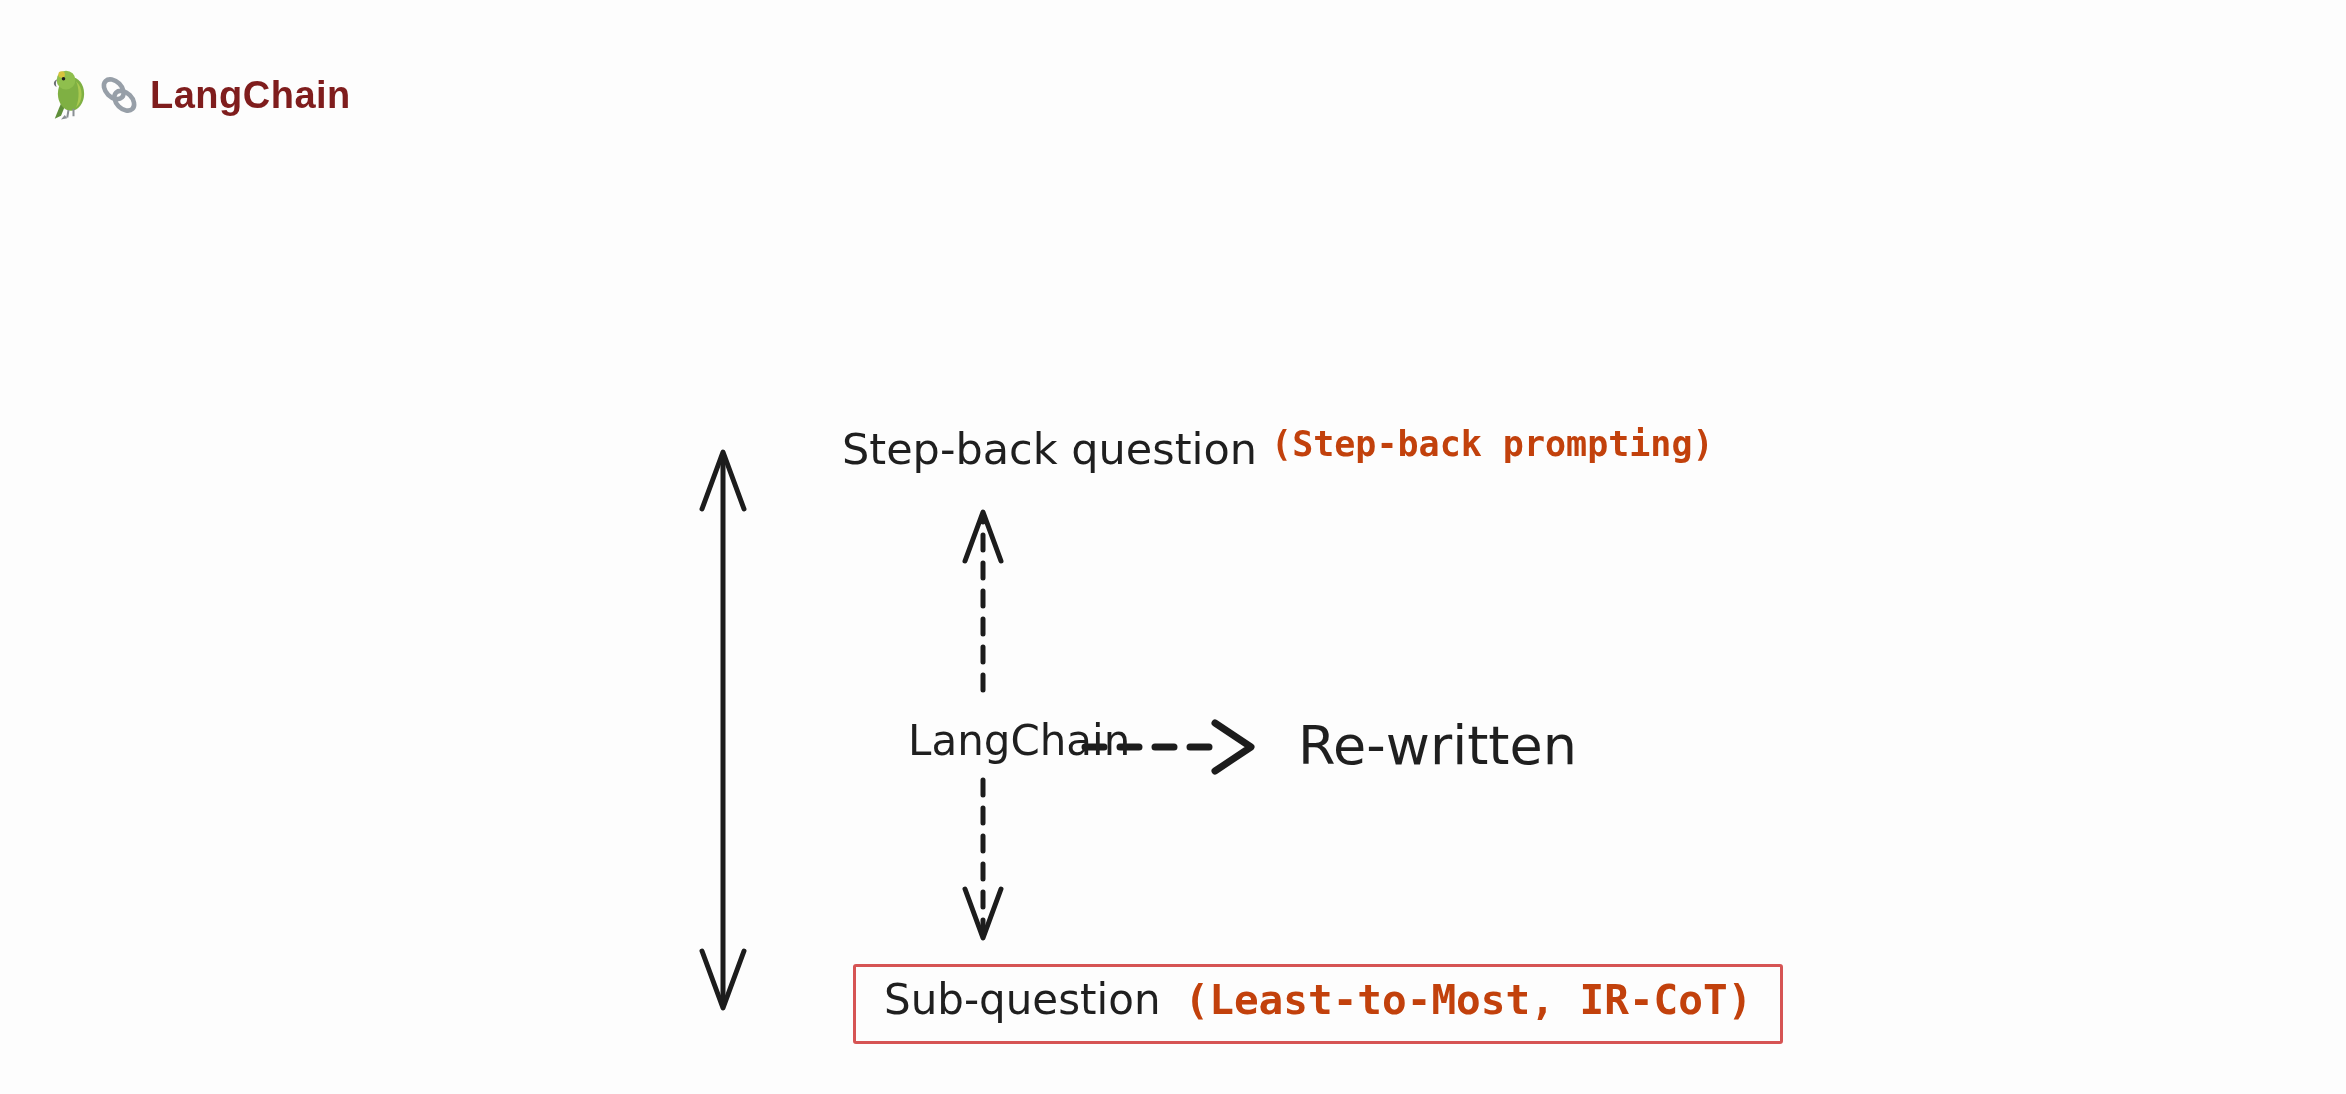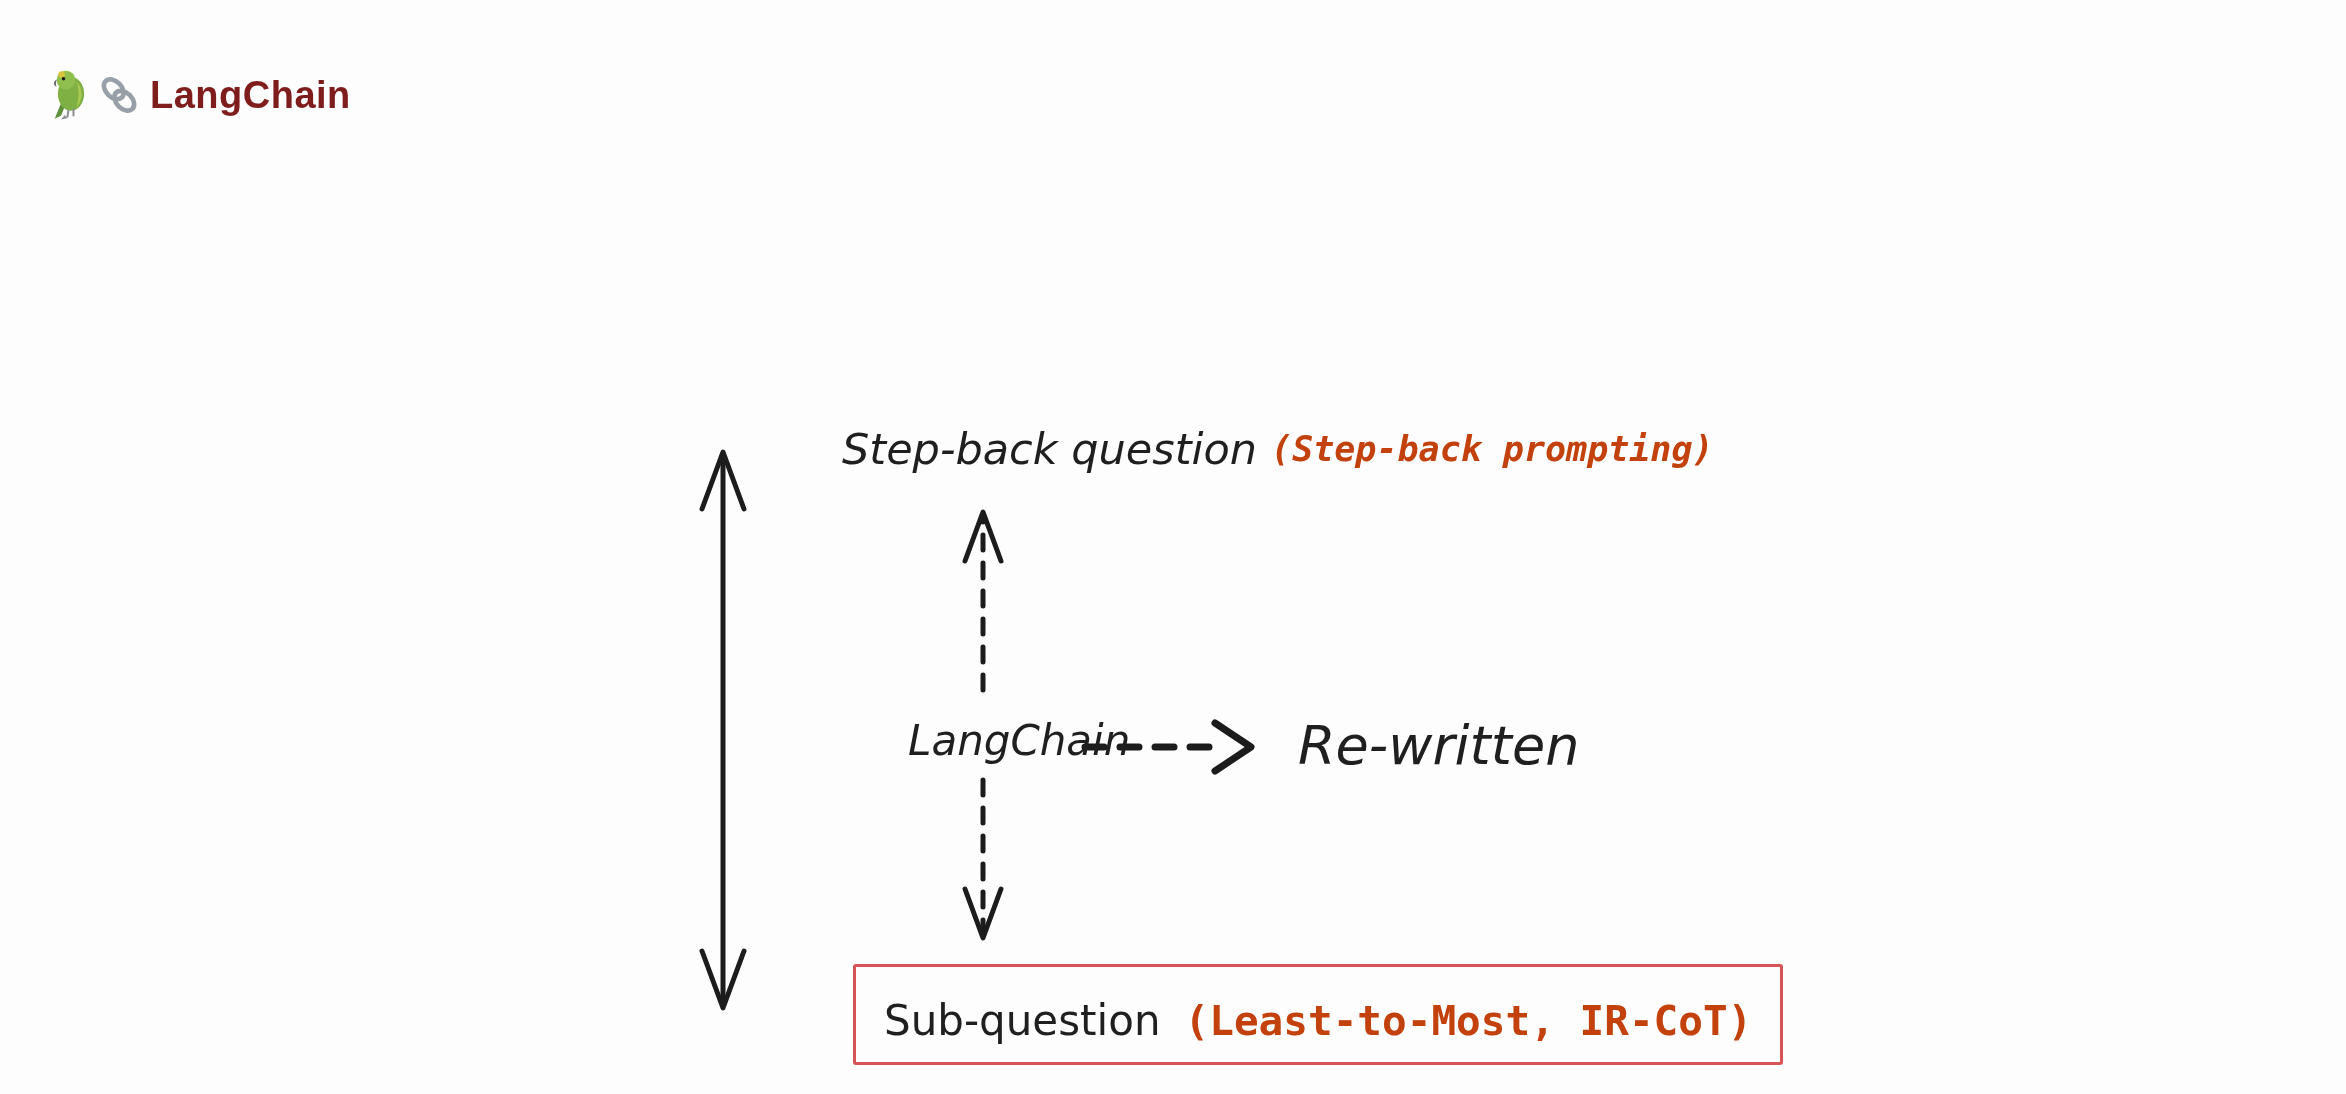--- a/index.html
+++ b/index.html
@@ -66,43 +66,42 @@
     font-size: 34px;
     color: #262626;
     white-space: nowrap;
   }
   #more-label { left: 348px; top: 458px; }
   #less-label { left: 367px; top: 966px; }
 
   .node-row {
     position: absolute;
     display: flex;
-    align-items: center;
+    align-items: flex-start;
     white-space: nowrap;
-    font-style: italic;
   }
   #step-back-row { left: 842px; top: 424px; gap: 14px; }
   #step-back-row .hand { font-size: 43px; }
   #step-back-row .mono { font-size: 35px; }
 
   #question-node { left: 908px; top: 716px; }
   #question-node .hand { font-size: 42px; }
 
   #rewritten-row { left: 1278px; top: 714px; gap: 14px; }
   #rewritten-row .hand { font-size: 54px; margin-left: 20px; }
   #rewritten-row .mono { font-size: 36px; }
 
   #sub-question-box {
     position: absolute;
     left: 853px;
     top: 964px;
     display: inline-flex;
     align-items: baseline;
     gap: 24px;
-    padding: 29px 28px 17px 28px;
+    padding: 8px 28px 17px 28px;
     border: 3px solid #d65454;
     border-radius: 3px;
     background: #fdfdfd;
     white-space: nowrap;
   }
   #sub-question-box .hand { font-size: 42px; }
   #sub-question-box .mono { font-size: 41px; }
 
   
   #arrow-layer {

